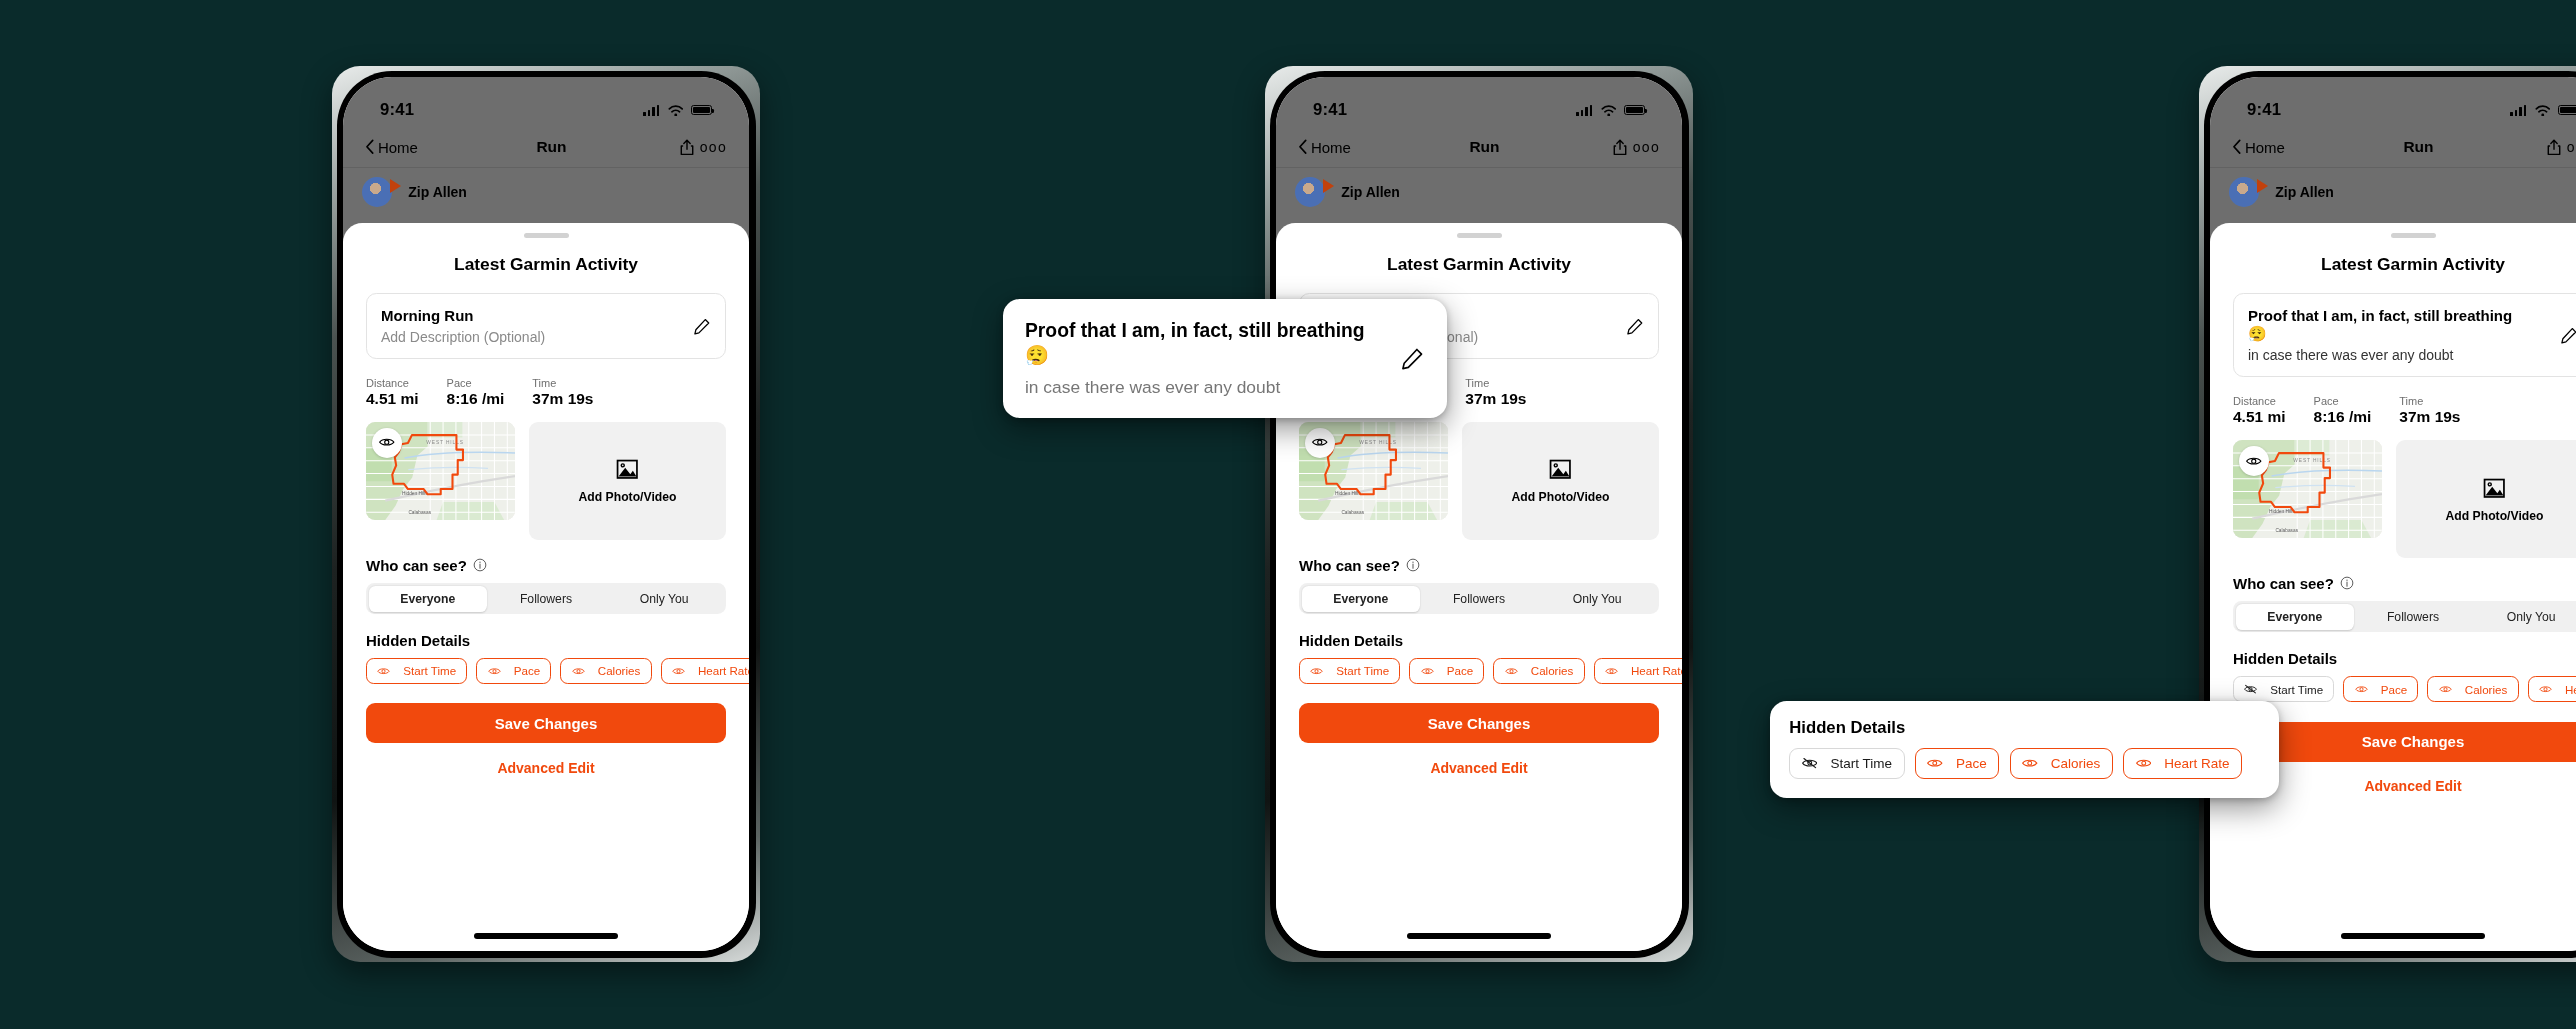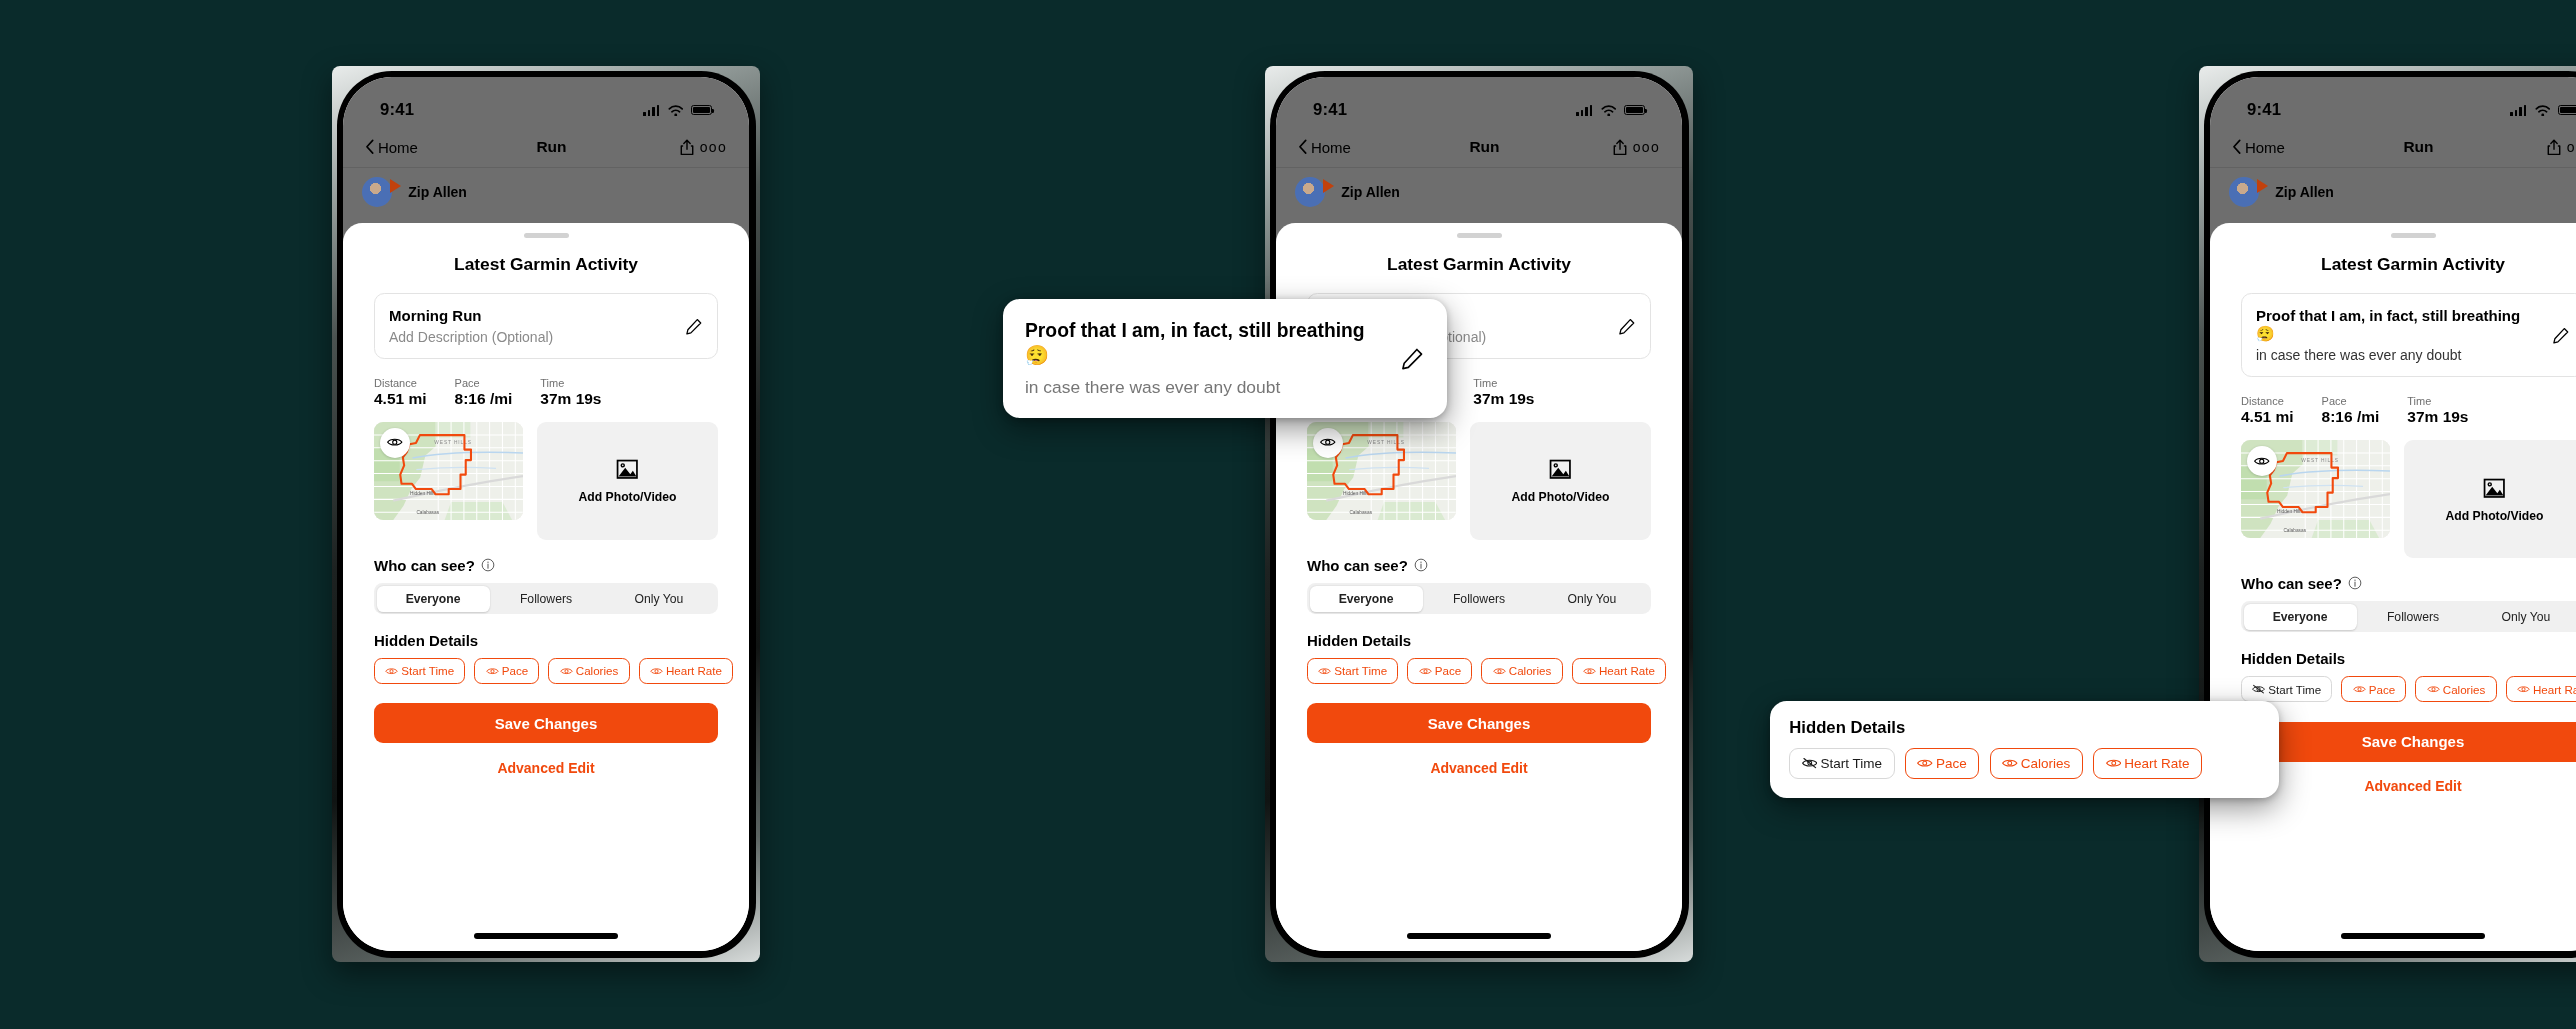--- a/index.html
+++ b/index.html
@@ -8,21 +8,21 @@
     background: #0a2b2b;
     font-family: "Liberation Sans", sans-serif;
     overflow: hidden;
   }
   .stage { position: relative; width: 2576px; height: 1029px; }
 
   
   .phone { position: absolute; width: 428px; height: 896px; }
   .phone-frame {
     position: absolute; inset: 0;
-    border-radius: 8px;
+    border-radius: 28px;
     background: linear-gradient(160deg,#e9eceb 0%,#9aa3a1 12%,#4a5250 26%,#1d2221 48%,#101413 70%,#5c6462 88%,#d8dcdb 100%);
     padding: 4.5px;
     box-shadow: 0 11.6px 30px rgba(0,0,0,.45);
   }
   .phone-frame-inner {
     position: absolute; inset: 4.5px;
     border-radius: 55px;
     background: #000;
     padding: 6.4px;
   }
@@ -75,21 +75,21 @@
   .avatar:after{
     content:""; position:absolute; right:-9px; top:1.9px; width:0;height:0;
     border-top:7px solid transparent;border-bottom:7px solid transparent;border-left:11px solid #c2410c;
   }
   .feed-name { font-size: 14px; font-weight: 700; color:#000; }
 
   
   .sheet {
     position: absolute; left:0; right:0; bottom:0; top: 146px;
     background:#fff; border-radius: 19.3px 19.3px 0 0;
-    padding: 0 31px;
+    padding: 0 23px;
   }
   .grabber { width: 45px; height: 4.5px; border-radius: 2.6px; background:#d2d2d2; margin: 10.3px auto 0; }
   .sheet-title { text-align:center; font-size: 17.4px; font-weight: 700; color:#000; margin-top: 16.7px; }
 
   .desc-box {
     margin-top: 18px; border:1px solid #e3e3e3; border-radius: 10.3px;
     padding: 12.2px 14px; display:flex; align-items:center; gap: 25px; min-height: 62px;
   }
   .desc-text { flex: 1; }
   .desc-title { font-size: 15px; font-weight: 700; color:#000; line-height:1.22; }
@@ -125,21 +125,21 @@
     margin-top: 9.7px; background:#f0f0f0; border-radius: 8.4px; padding: 2.6px;
     display:flex; height: 31px;
   }
   .seg { flex:1; display:flex; align-items:center; justify-content:center;
     font-size: 12.2px; color:#222; border-radius: 6.4px; }
   .seg.active { background:#fff; font-weight: 700; box-shadow: 0 0.6px 1.9px rgba(0,0,0,.16); }
 
   .hidden-title { font-size: 15px; font-weight: 700; color:#000; margin-top: 17.4px; }
   .chips { display:flex; gap: 9px; margin-top: 9px; }
   .chip {
-    display:flex; align-items:center; gap: 3px; white-space:nowrap;
+    display:flex; align-items:center; gap: 13px; white-space:nowrap;
     border:1px solid #f1490d; border-radius: 7.7px; padding: 5.8px 10.3px;
     color:#f1490d; font-size: 11.6px; flex:none;
   }
   .chip.off { border-color:#d8d8d8; color:#1a1a1a; }
 
   .save-btn {
     margin-top: 19.3px; height: 40px; border-radius: 9px; background:#f1490d;
     display:flex; align-items:center; justify-content:center;
     color:#fff; font-size: 15px; font-weight: 700;
   }

